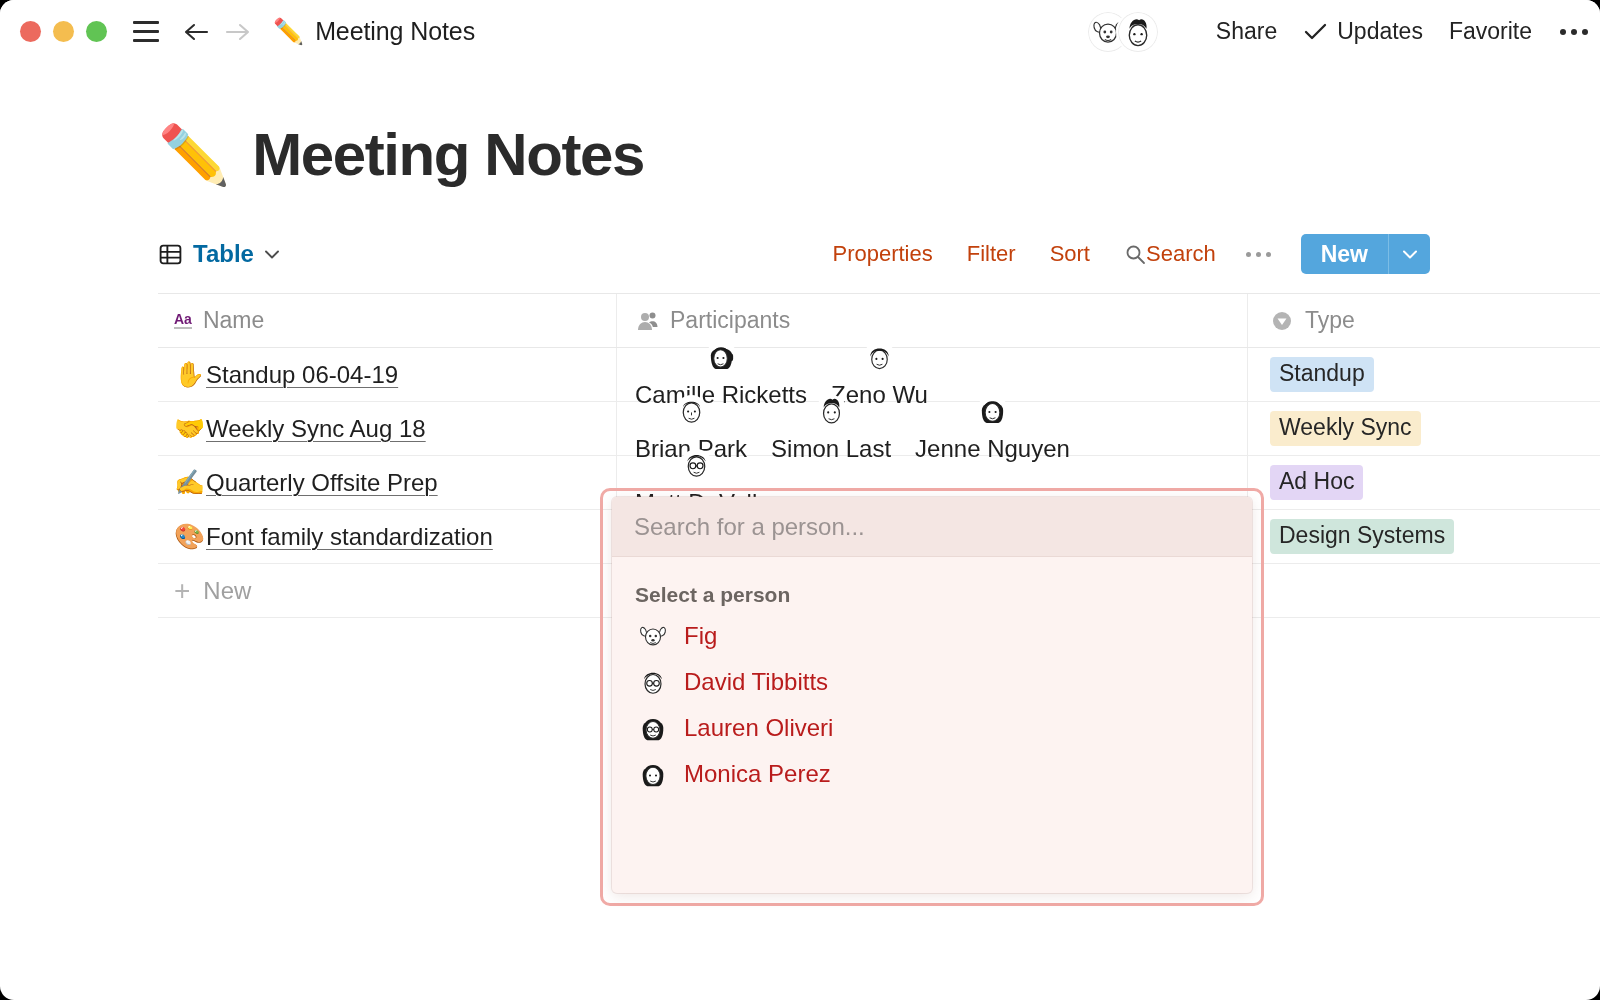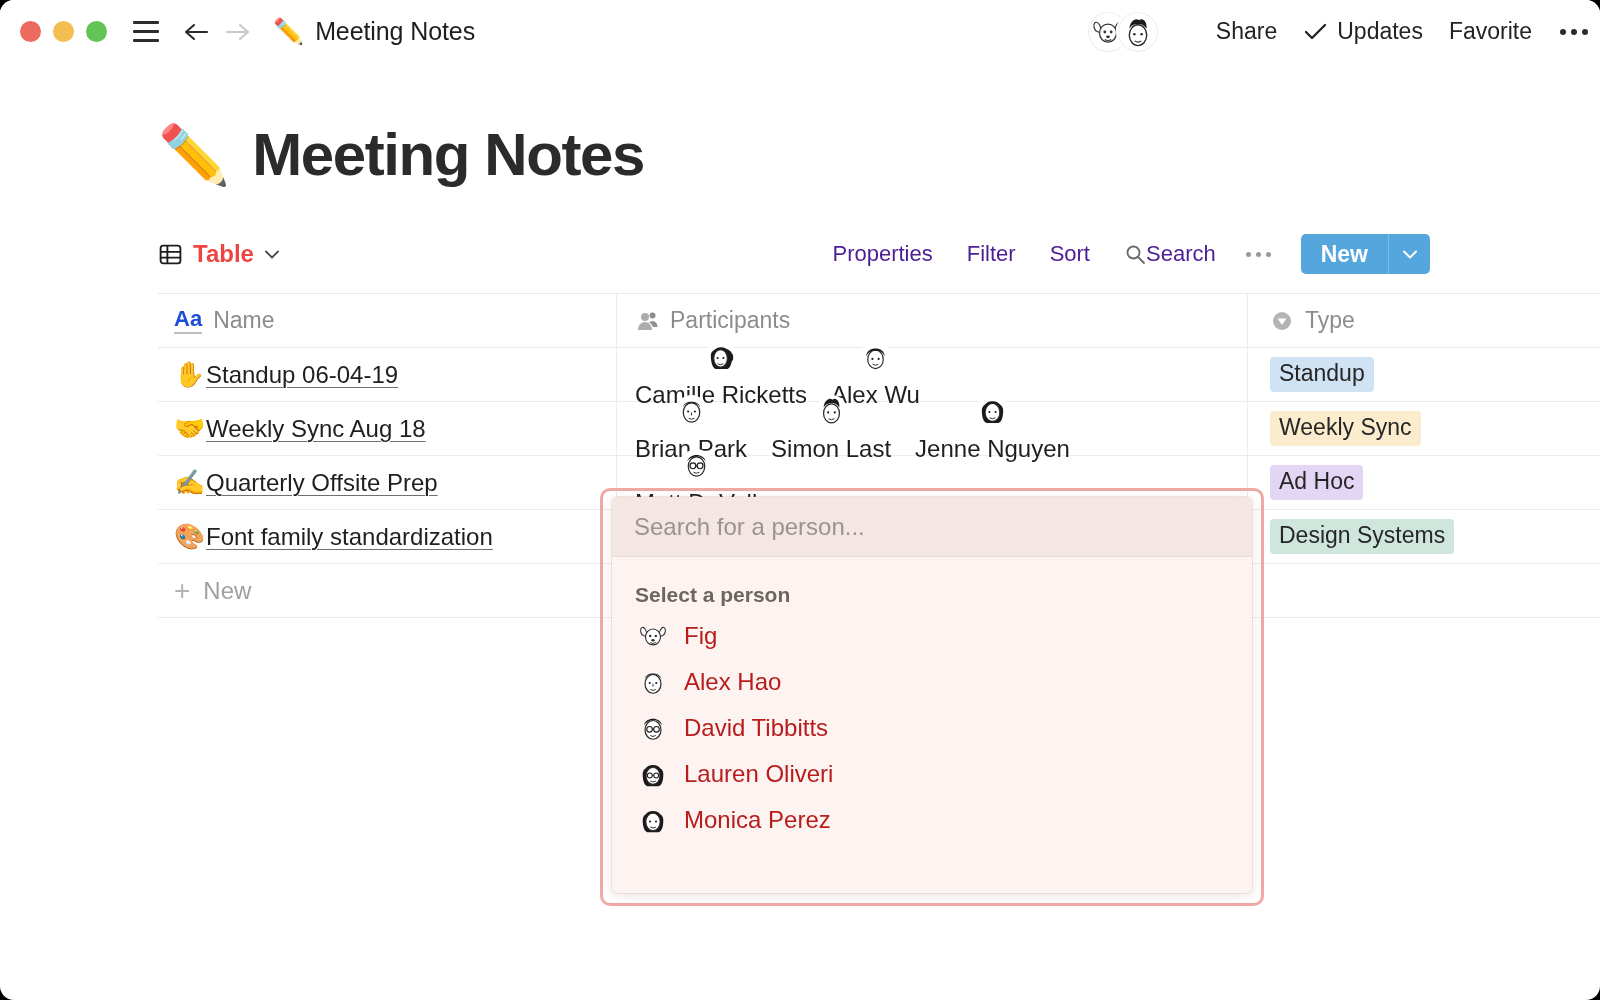--- a/index.html
+++ b/index.html
@@ -150,33 +150,33 @@
     align-items: center;
     margin-top: 44px;
     padding-right: 170px;
     height: 42px;
   }
   #view-chip {
     display: flex;
     align-items: center;
     gap: 10px;
     font-size: 24px;
-    color: #ef4444;
+    color: #0369a1;
     font-weight: bold;
   }
   #view-chip .chev { color: #4d4d4d; font-size: 17px; }
 
   .toolbar-right {
     margin-left: auto;
     display: flex;
     align-items: center;
   }
   .tool-link {
     font-size: 22px;
-    color: #4c1d95;
+    color: #c2410c;
     margin-left: 34px;
     white-space: nowrap;
   }
   .tool-link.with-icon { display: flex; align-items: center; }
 
   #toolbar-dots {
     margin-left: 30px;
     display: flex;
     gap: 5px;
     align-items: center;
@@ -233,21 +233,21 @@
   .cell-name { width: 459px; flex: 0 0 459px; display: flex; align-items: center; padding-left: 16px; border-right: 1px solid #ececec; height: 100%; }
   .cell-parts { width: 631px; flex: 0 0 631px; display: flex; align-items: center; padding-left: 18px; border-right: 1px solid #ececec; height: 100%; }
   .cell-type  { flex: 1 1 auto; display: flex; align-items: center; padding-left: 22px; height: 100%; }
 
   .col-head {
     display: flex; align-items: center; gap: 11px;
     font-size: 23px; color: #8c8c8c;
   }
 
   .icon-aa {
-    font-size: 22px; color: #1d4ed8; font-weight: bold;
+    font-size: 14px; color: #701a75; font-weight: bold;
     border-bottom: 2px solid #bdbdbd; line-height: 1.05; padding-bottom: 1px;
   }
 
   .row-emoji { font-size: 25px; line-height: 1; width: 32px; }
   .row-name {
     font-size: 24px;
     color: #1f1f1f;
     text-decoration: underline;
     text-underline-offset: 4px;
     text-decoration-thickness: 1px;
@@ -616,21 +616,21 @@
                 </svg>
             </span>
             <span class="person-name">Camille Ricketts</span>
           </span>
           <span class="person">
             <span class="avatar-sm">
               <svg width="31" height="31" viewBox="0 0 32 32">
                   <use href="#av-zeno"></use>
                 </svg>
             </span>
-            <span class="person-name">Alex Wu</span>
+            <span class="person-name">Zeno Wu</span>
           </span>
         </div>
         <div class="cell-type">
           <span class="tag" style="background:#cfe3f5">Standup</span>
         </div>
       </div>
 
       <div class="trow">
         <div class="cell-name">
           <span class="row-emoji">🤝</span>
@@ -718,28 +718,20 @@
 
     <div class="picker-item">
       <span class="avatar-md">
         <svg width="30" height="30" viewBox="0 0 32 32">
             <use href="#av-fig"></use>
           </svg>
       </span>
       <span class="nm">Fig</span>
     </div>
 
-    <div class="picker-item">
-      <span class="avatar-md">
-        <svg width="30" height="30" viewBox="0 0 32 32">
-            <use href="#av-male1"></use>
-          </svg>
-      </span>
-      <span class="nm">Alex Hao</span>
-    </div>
 
     <div class="picker-item">
       <span class="avatar-md">
         <svg width="30" height="30" viewBox="0 0 32 32">
             <use href="#av-male-glasses"></use>
           </svg>
       </span>
       <span class="nm">David Tibbitts</span>
     </div>
 

